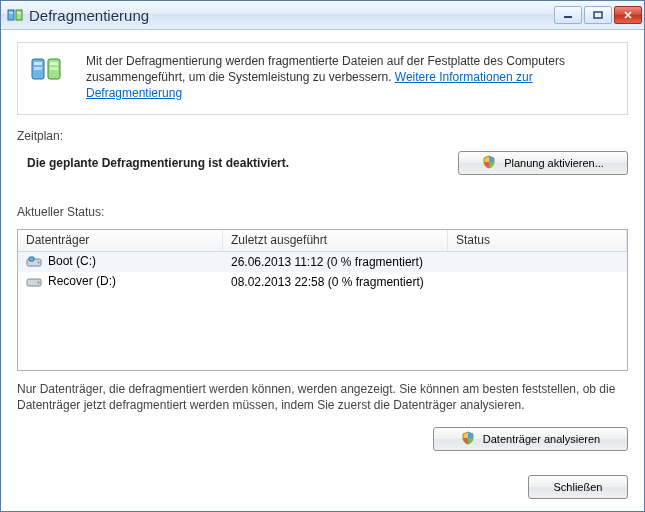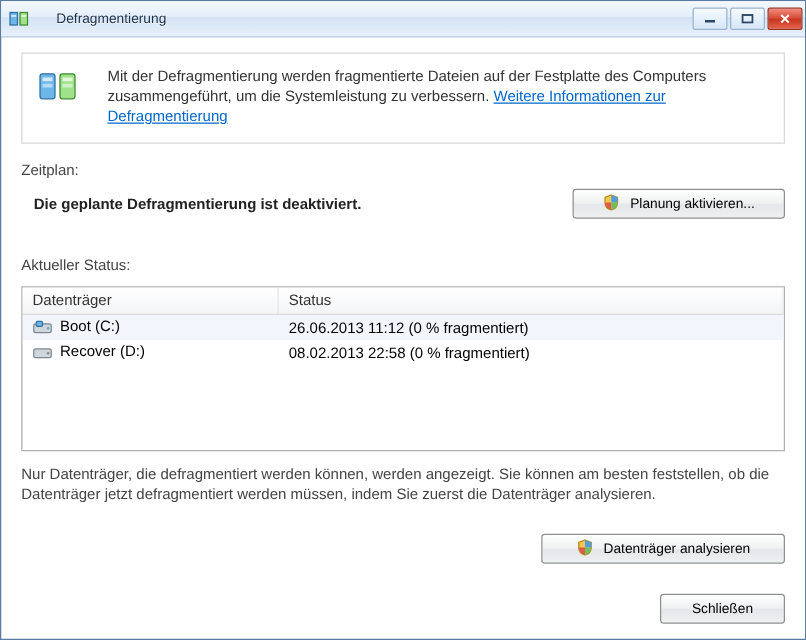--- a/index.html
+++ b/index.html
@@ -30,23 +30,22 @@
     align-items: center;
     padding: 0 2px 0 6px;
   }
   .titlebar .app-icon {
     width: 16px; height: 16px; margin-right: 6px;
     display:inline-flex; align-items:center; justify-content:center;
   }
   .titlebar .title {
     flex: 1;
     color: #1b2f48;
-    font-size: 11px;
+    font-size: 15px;
     text-shadow: 0 1px 0 rgba(255,255,255,0.8);
-    margin-left: 16px;
   }
   .win-controls { display: flex; gap: 2px; }
   .win-btn {
     width: 28px; height: 18px;
     border: 1px solid #9bb3cf;
     border-radius: 2px;
     background: linear-gradient(to bottom, #f5faff, #d6e6f7);
     display: inline-flex; align-items: center; justify-content: center;
     cursor: default;
   }
@@ -163,21 +162,21 @@
   .hint {
     color: #444;
     margin-top: 10px;
     line-height: 1.35;
   }
 
   .action-row {
     display: flex;
     justify-content: flex-end;
     gap: 20px;
-    margin-top: 24px;
+    margin-top: 14px;
   }
   .close-row {
     display: flex;
     justify-content: flex-end;
     margin-top: 14px;
     padding-top: 10px;
   }
 
   .disk-icon, .shield-icon { width:16px; height:16px; flex:0 0 16px; display:inline-flex; }
 </style>
@@ -247,20 +246,21 @@
         </span>
         <span>Planung aktivieren...</span>
       </button>
     </div>
 
     <div class="section-label" style="margin-top:26px">Aktueller Status:</div>
 
     <div class="status-table-wrap">
       <div class="thead">
         <div class="th col-name">Datenträger</div>
+        <div class="th col-last">Zuletzt ausgeführt</div>
         <div class="th col-stat">Status</div>
       </div>
       <div class="tbody">
         <div class="tr sel">
           <div class="td col-name">
             <span class="disk-icon">
               <svg width="16" height="16" viewBox="0 0 16 16">
                 <rect x="1" y="5" width="14" height="7" rx="1.5" fill="#cfd6dc" stroke="#7d8891"></rect>
                 <circle cx="12.5" cy="8.5" r="1" fill="#5aa4e0"></circle>
                 <rect x="3" y="3" width="5" height="4" fill="#6fb6e8" stroke="#2b6fa3" rx="1"></rect>

